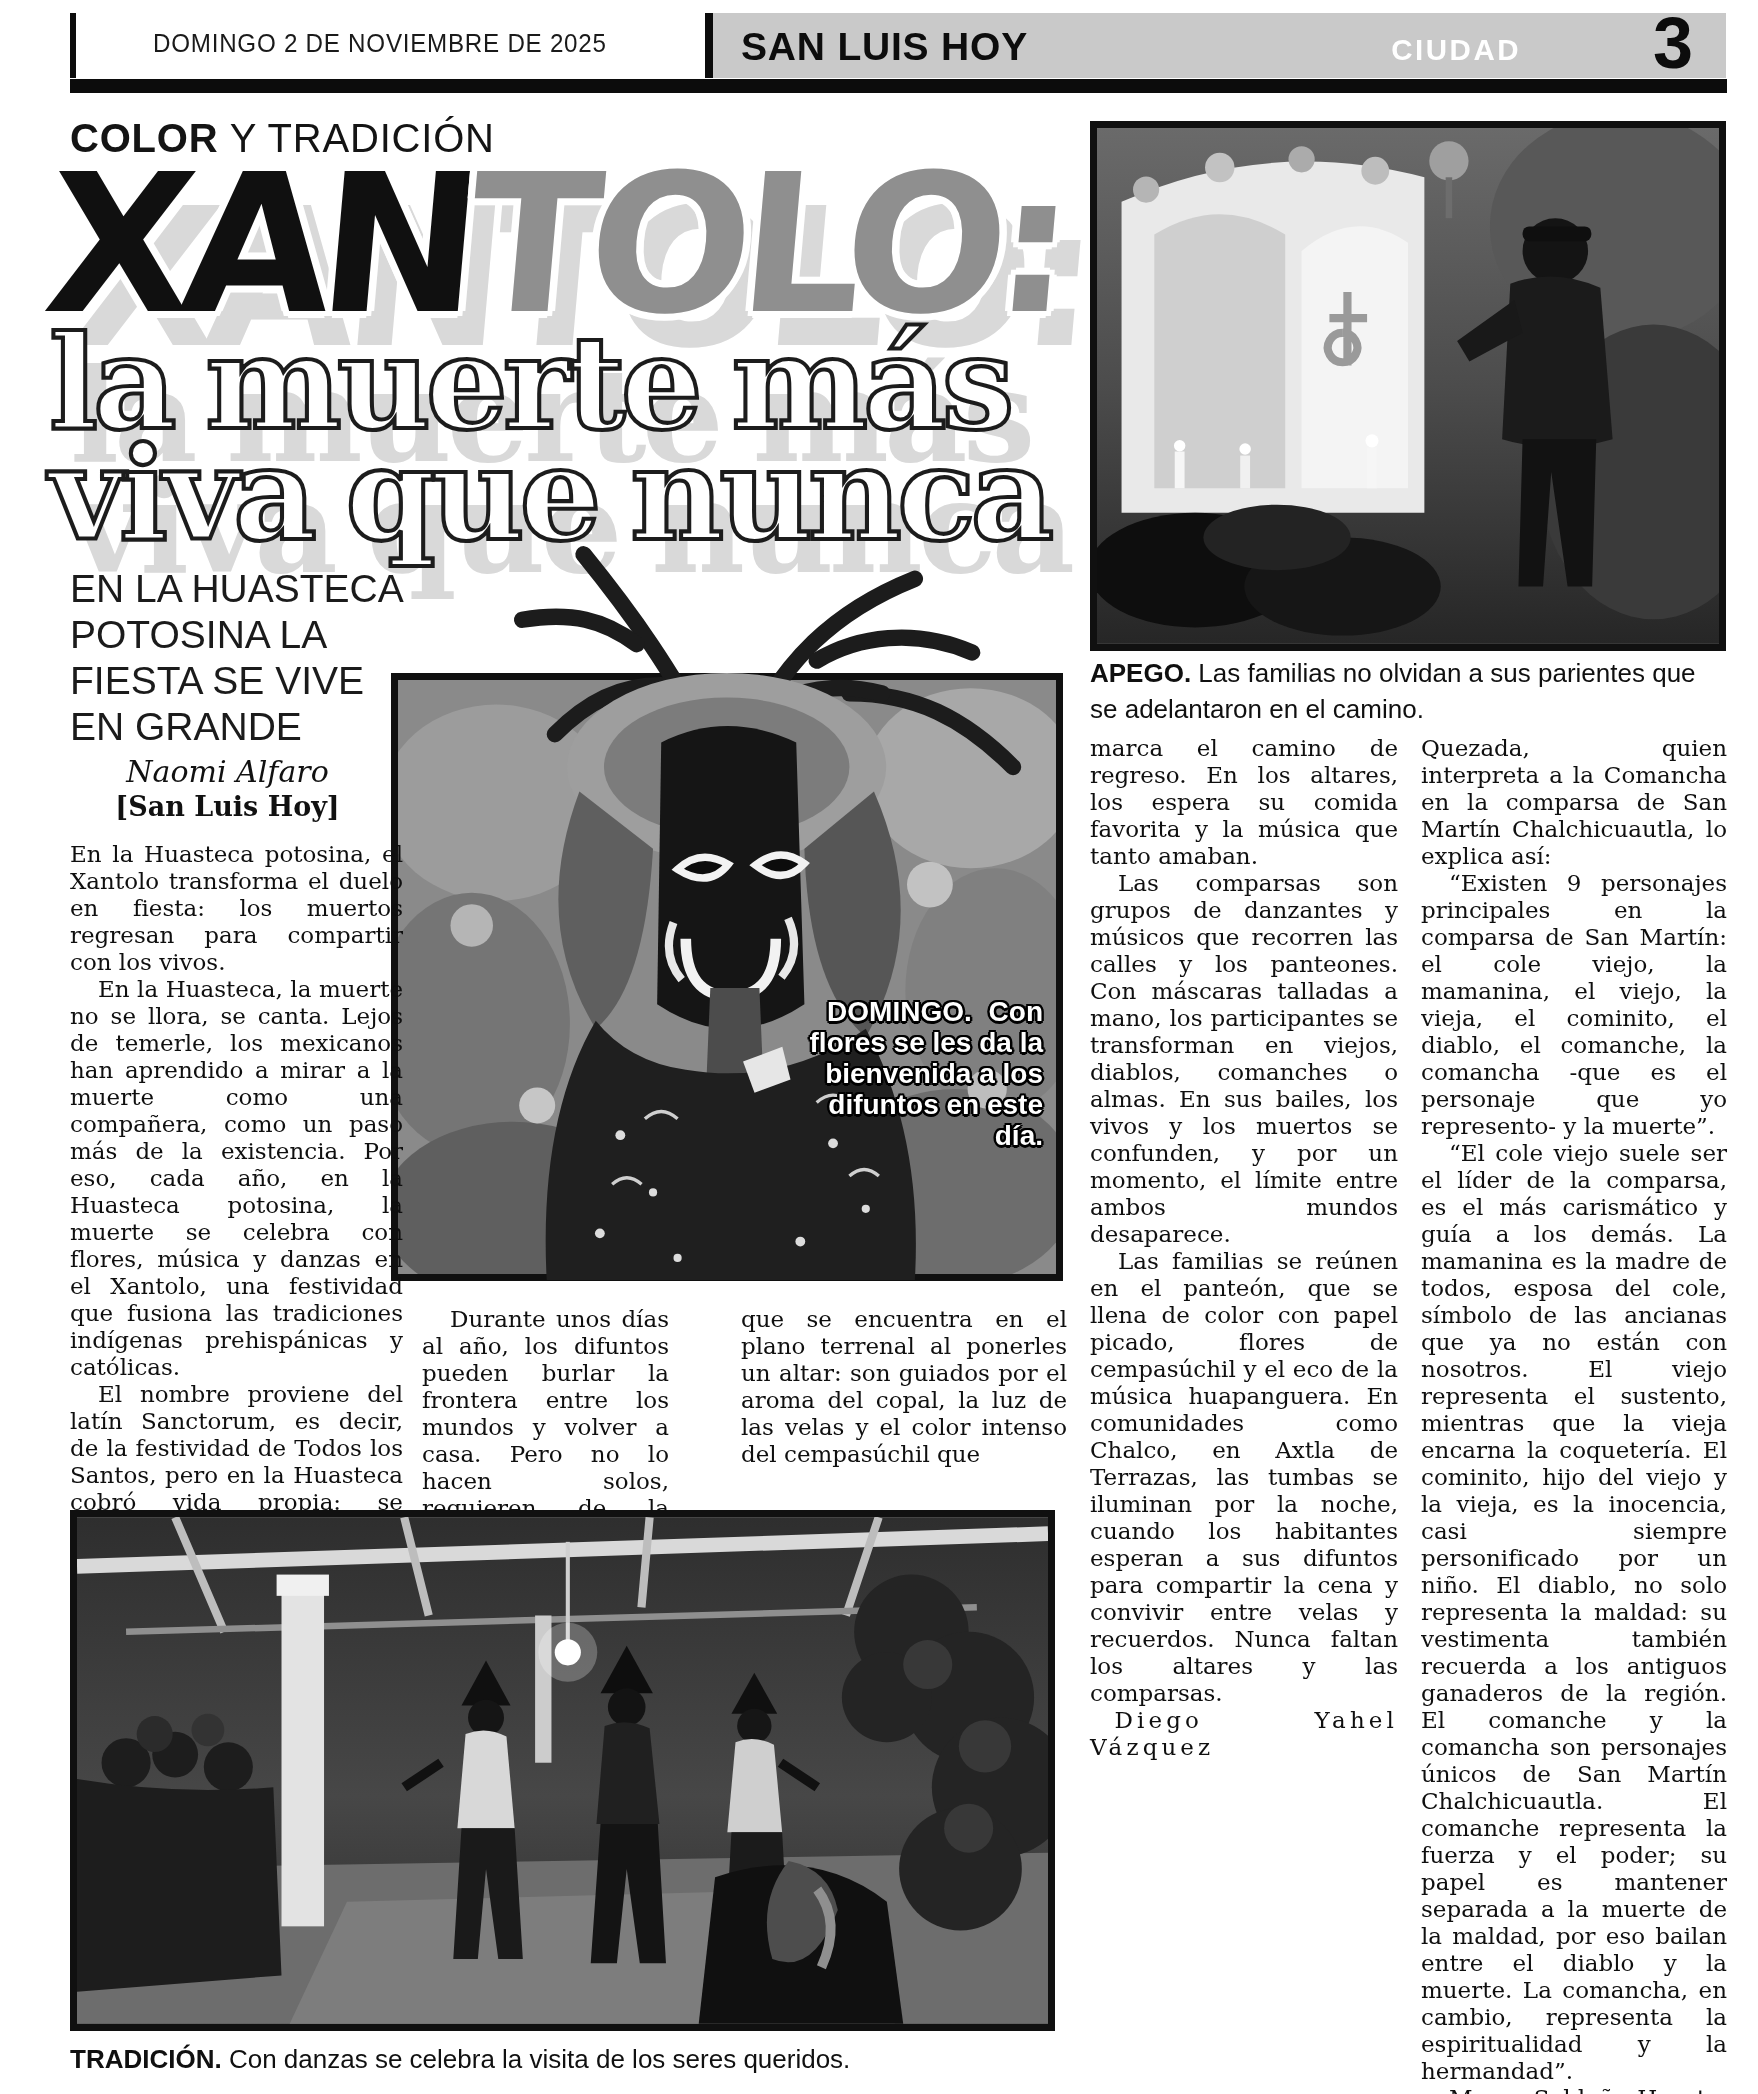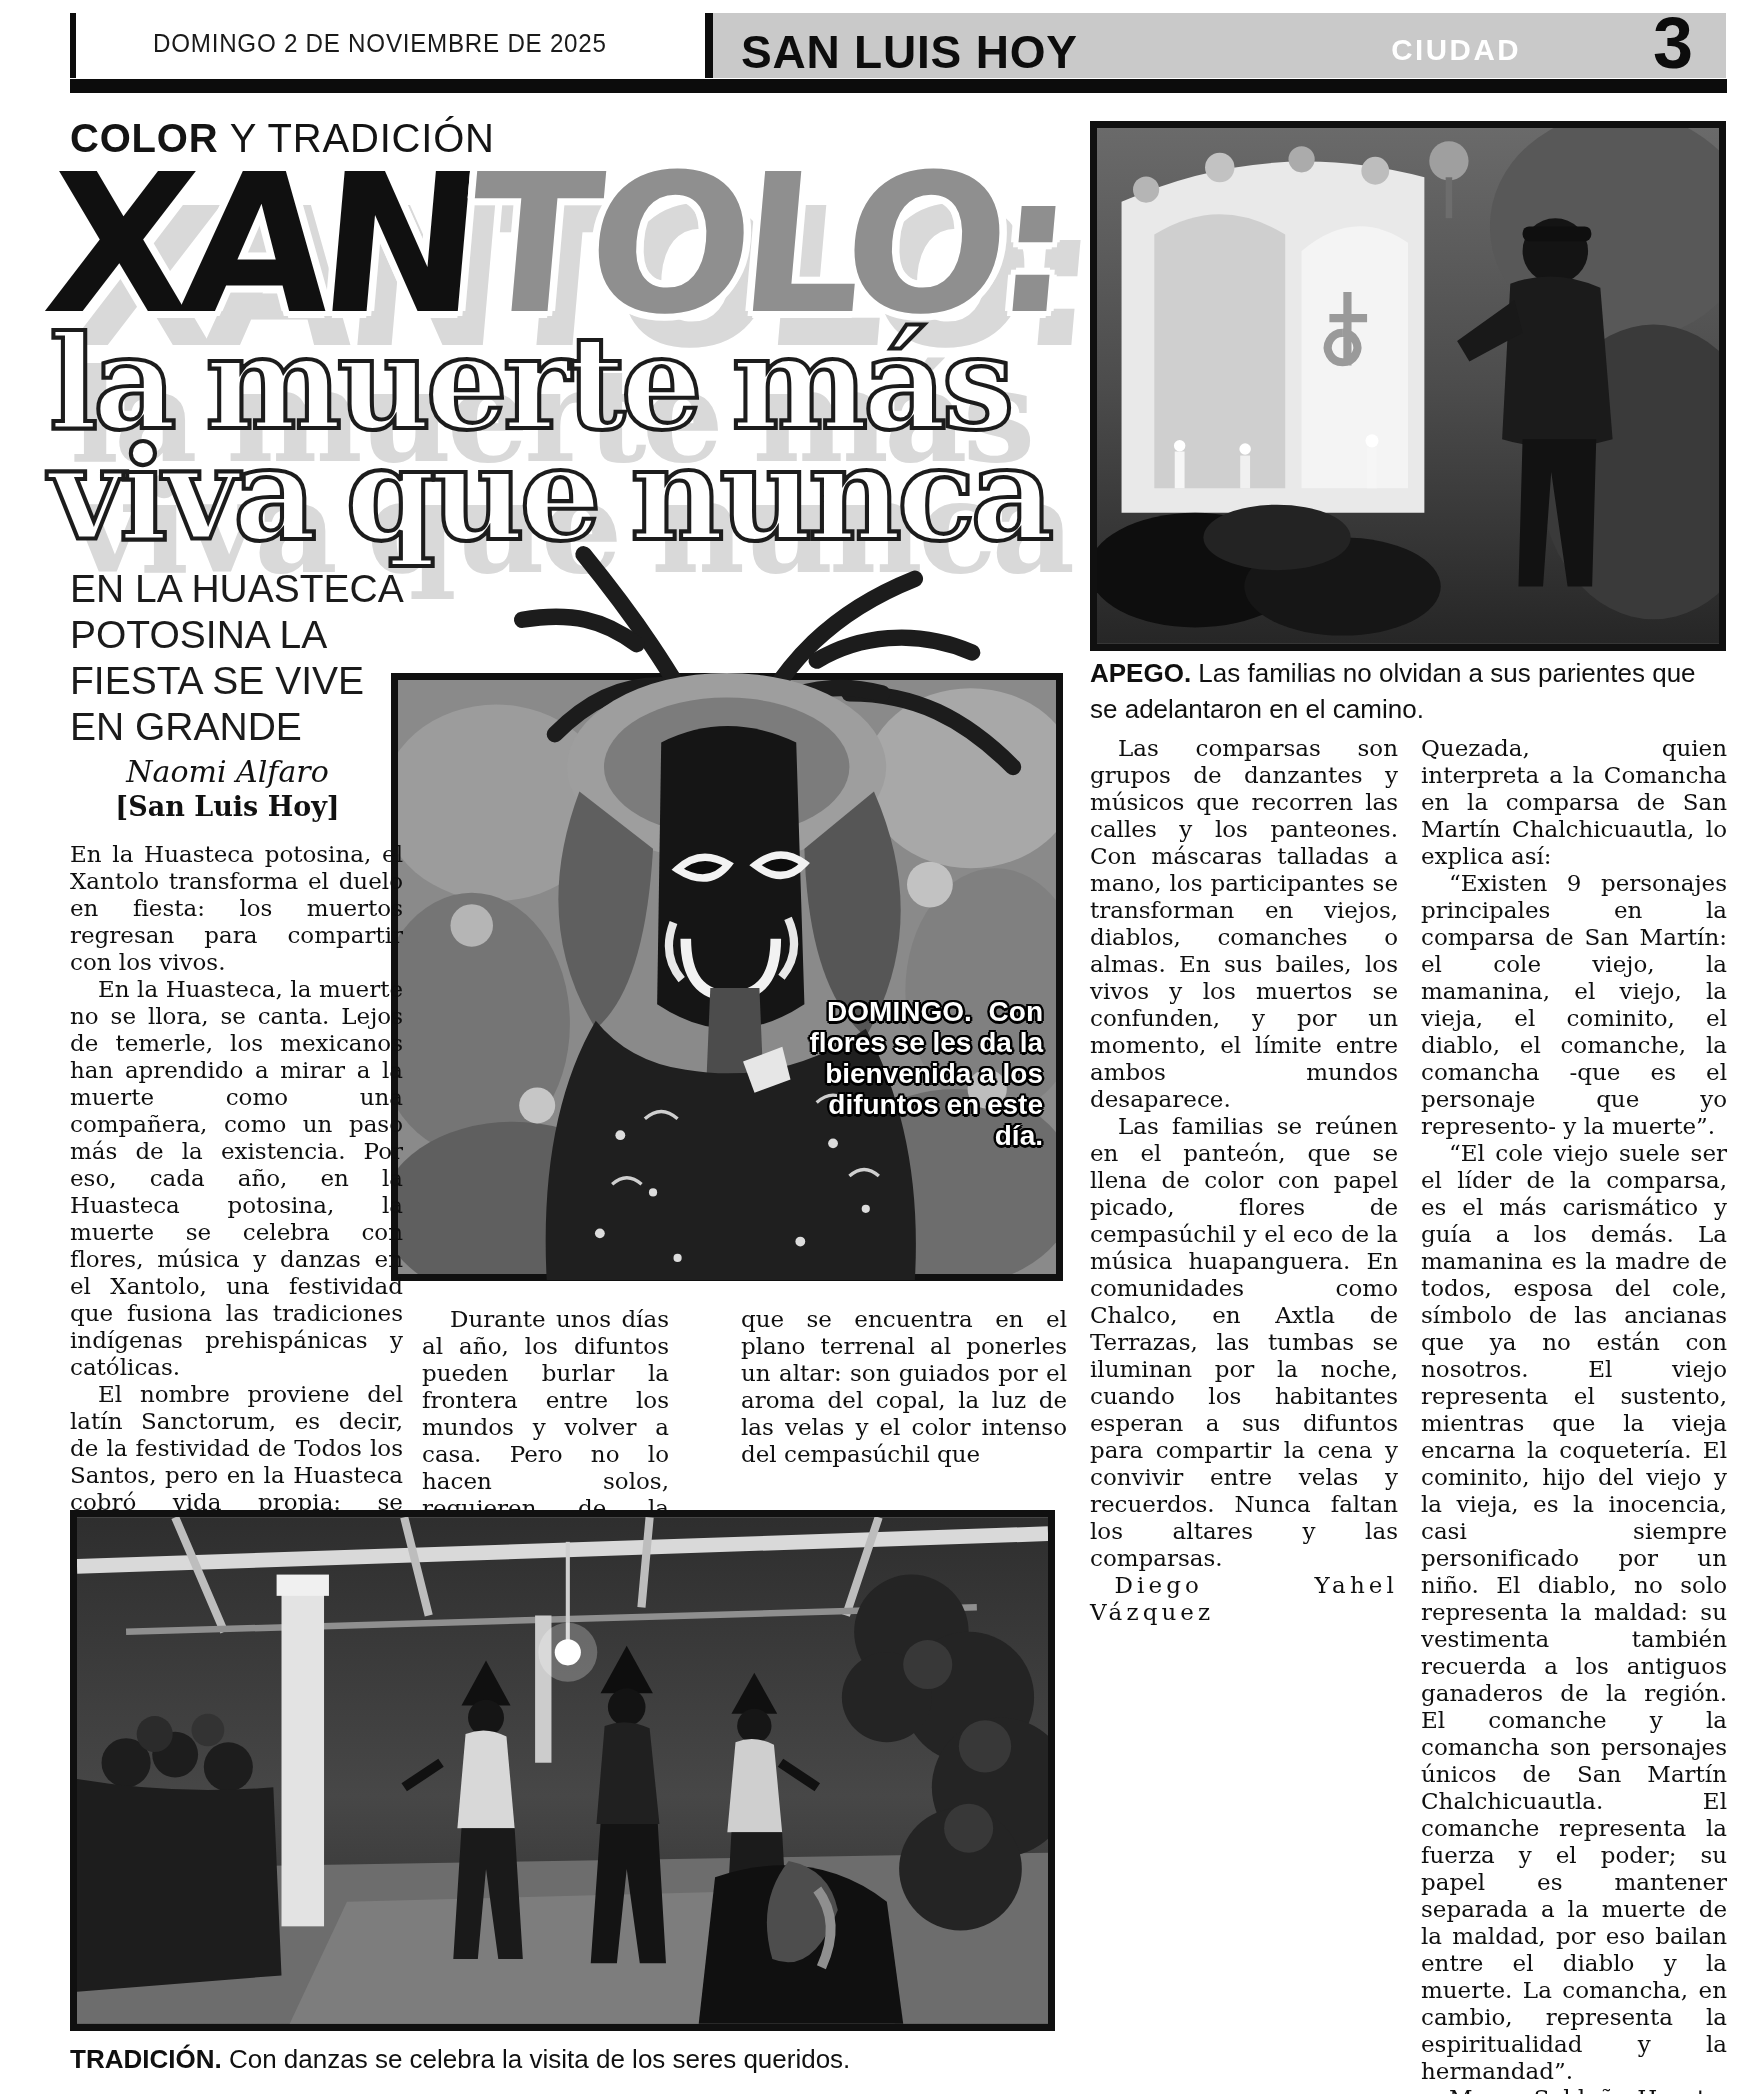--- a/index.html
+++ b/index.html
@@ -16,21 +16,21 @@
     font-family:"Liberation Sans", sans-serif;font-size:26px;font-weight:500;
     letter-spacing:0.8px;color:#1a1a1a;transform:scaleX(.93);transform-origin:left center;
     white-space:nowrap;
   }
   .mast-box{
     left:705px;top:13px;width:1021px;height:65px;background:#c9c9c9;
     border-left:8.2px solid #0c0c0c;box-sizing:border-box;
   }
   .mast-paper{
     position:absolute;left:28px;top:11.5px;
-    font-family:"Liberation Sans", sans-serif;font-weight:900;font-size:46px;
+    font-family:"Liberation Sans", sans-serif;font-weight:900;font-size:39px;
     letter-spacing:0.8px;color:#0d0d0d;white-space:nowrap;
   }
   .mast-section{
     position:absolute;right:205px;top:19.6px;
     font-family:"Liberation Sans", sans-serif;font-weight:900;font-size:29.5px;
     letter-spacing:2.5px;color:#ffffff;white-space:nowrap;
   }
   .mast-page{
     position:absolute;right:33px;top:-6.5px;
     font-family:"Liberation Sans", sans-serif;font-weight:900;font-size:72px;
@@ -261,20 +261,21 @@
   <p class="ind">En la Huasteca, la muerte no se llora, se canta. Lejos de temerle, los mexicanos han aprendido a mirar a la muerte como una compañera, como un paso más de la existencia. Por eso, cada año, en la Huasteca potosina, la muerte se celebra con flores, música y danzas en el Xantolo, una festividad que fusiona las tradiciones indígenas prehispánicas y católicas.</p>
   <p class="ind">El nombre proviene del latín Sanctorum, es decir, de la festividad de Todos los Santos, pero en la Huasteca cobró vida propia: se transformó en una fiesta donde los fieles difuntos regresan para reencontrarse con sus familias.</p>
 </div>
 <div class="abs col col2">
   <p class="ind">Durante unos días al año, los difuntos pueden burlar la frontera entre los mundos y volver a casa. Pero no lo hacen solos, requieren de la ayuda de su familia</p>
 </div>
 <div class="abs col col3">
   <p>que se encuentra en el plano terrenal al ponerles un altar: son guiados por el aroma del copal, la luz de las velas y el color intenso del cempasúchil que</p>
 </div>
 <div class="abs col col4">
+  <p>marca el camino de regreso. En los altares, los espera su comida favorita y la música que tanto amaban.</p>
   <p class="ind">Las comparsas son grupos de danzantes y músicos que recorren las calles y los panteones. Con máscaras talladas a mano, los participantes se transforman en viejos, diablos, comanches o almas. En sus bailes, los vivos y los muertos se confunden, y por un momento, el límite entre ambos mundos desaparece.</p>
   <p class="ind">Las familias se reúnen en el panteón, que se llena de color con papel picado, flores de cempasúchil y el eco de la música huapanguera. En comunidades como Chalco, en Axtla de Terrazas, las tumbas se iluminan por la noche, cuando los habitantes esperan a sus difuntos para compartir la cena y convivir entre velas y recuerdos. Nunca faltan los altares y las comparsas.</p>
   <p class="sig">Diego Yahel Vázquez</p>
 </div>
 <div class="abs col col5">
   <p>Quezada, quien interpreta a la Comancha en la comparsa de San Martín Chalchicuautla, lo explica así:</p>
   <p class="ind">“Existen 9 personajes principales en la comparsa de San Martín: el cole viejo, la mamanina, el viejo, la vieja, el cominito, el diablo, el comanche, la comancha -que es el personaje que yo represento- y la muerte”.</p>
   <p class="ind">“El cole viejo suele ser el líder de la comparsa, es el más carismático y guía a los demás. La mamanina es la madre de todos, esposa del cole, símbolo de las ancianas que ya no están con nosotros. El viejo representa el sustento, mientras que la vieja encarna la coquetería. El cominito, hijo del viejo y la vieja, es la inocencia, casi siempre personificado por un niño. El diablo, no solo representa la maldad: su vestimenta también recuerda a los antiguos ganaderos de la región. El comanche y la comancha son personajes únicos de San Martín Chalchicuautla. El comanche representa la fuerza y el poder; su papel es mantener separada a la muerte de la maldad, por eso bailan entre el diablo y la muerte. La comancha, en cambio, representa la espiritualidad y la hermandad”.</p>
   <p class="ind">Marco Saldaña Huerta, quien interpreta a la Muerte desde hace más de dos décadas, comparte con una sonrisa: “Ya tengo 25 años siendo la Muerte. Soy una persona de la tercera edad y aún salgo a bailar, aunque ya no aguante como antes... Siempre fui la Muerte. Me siento orgulloso porque es una tradición de aquí, de San Martín.”</p>
 

